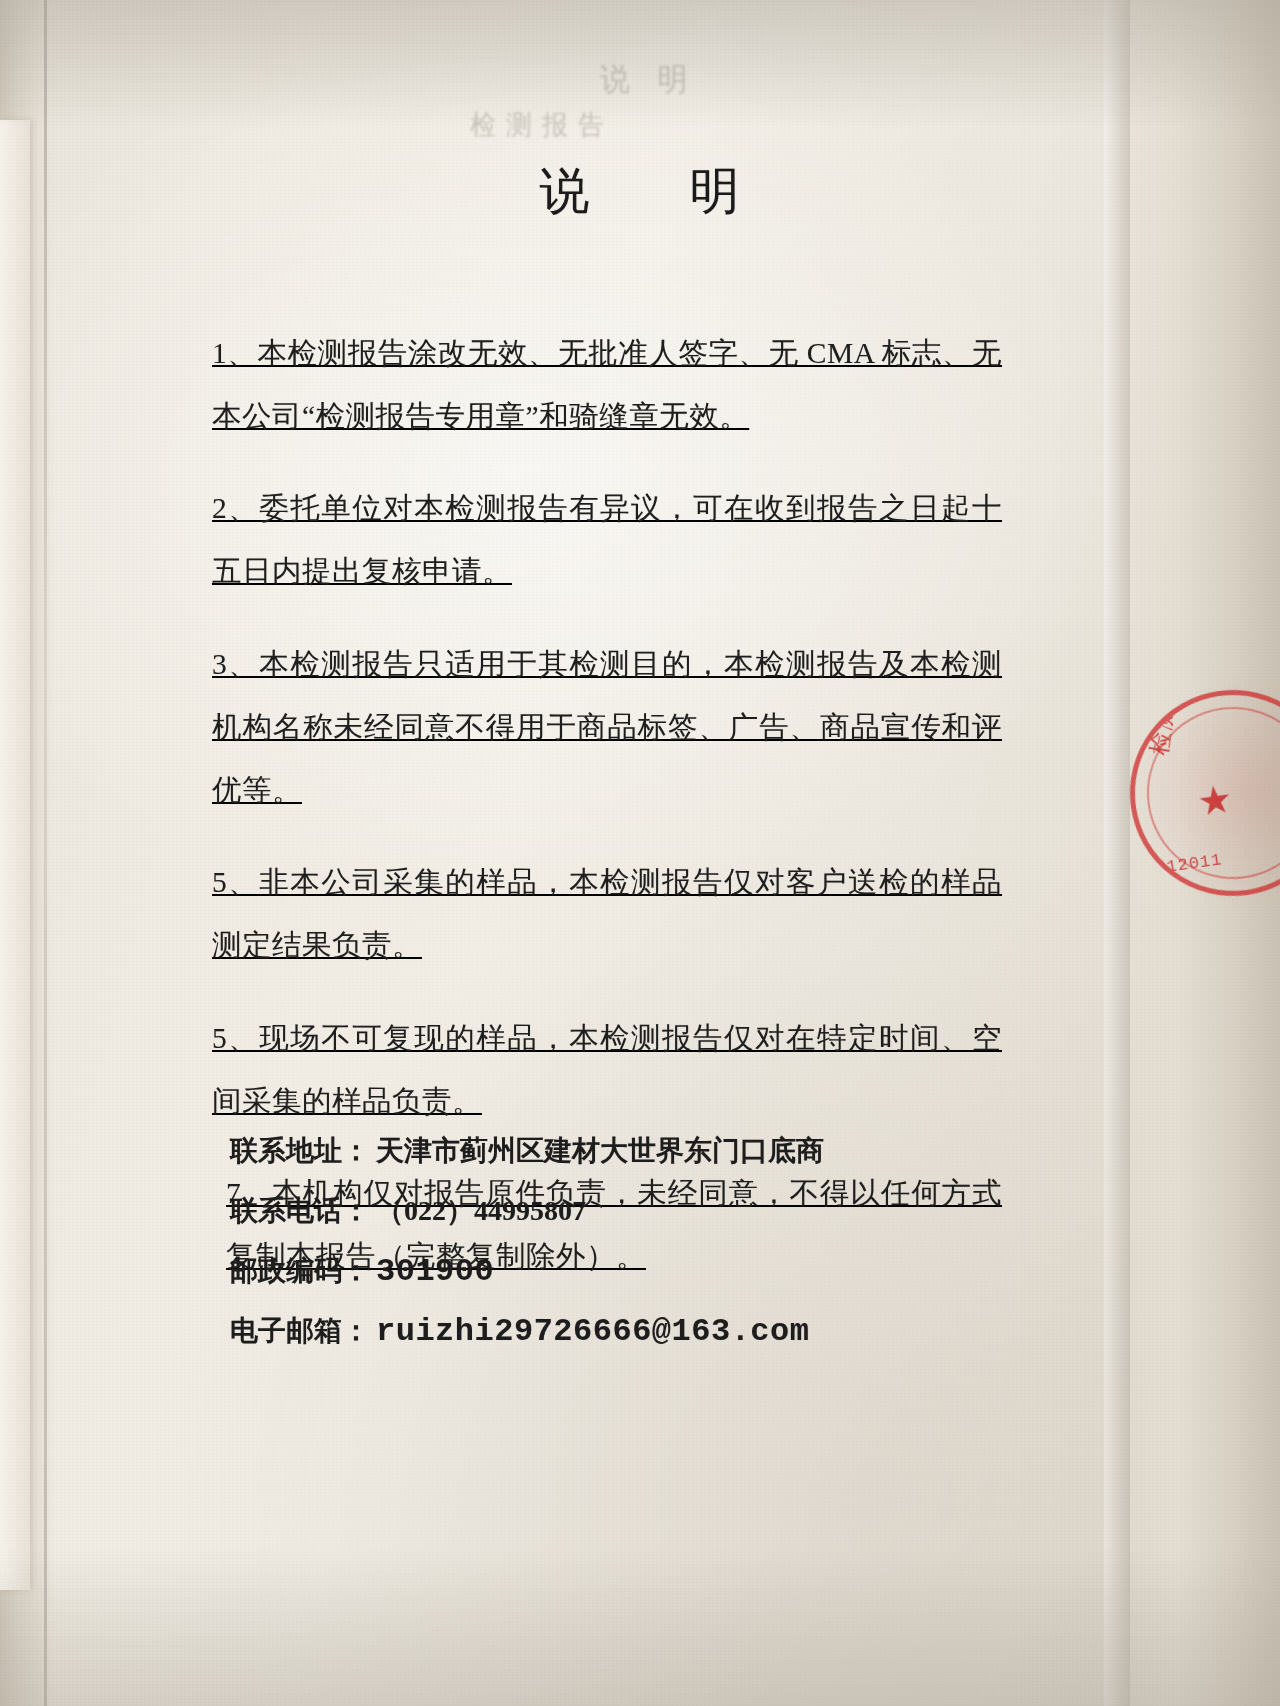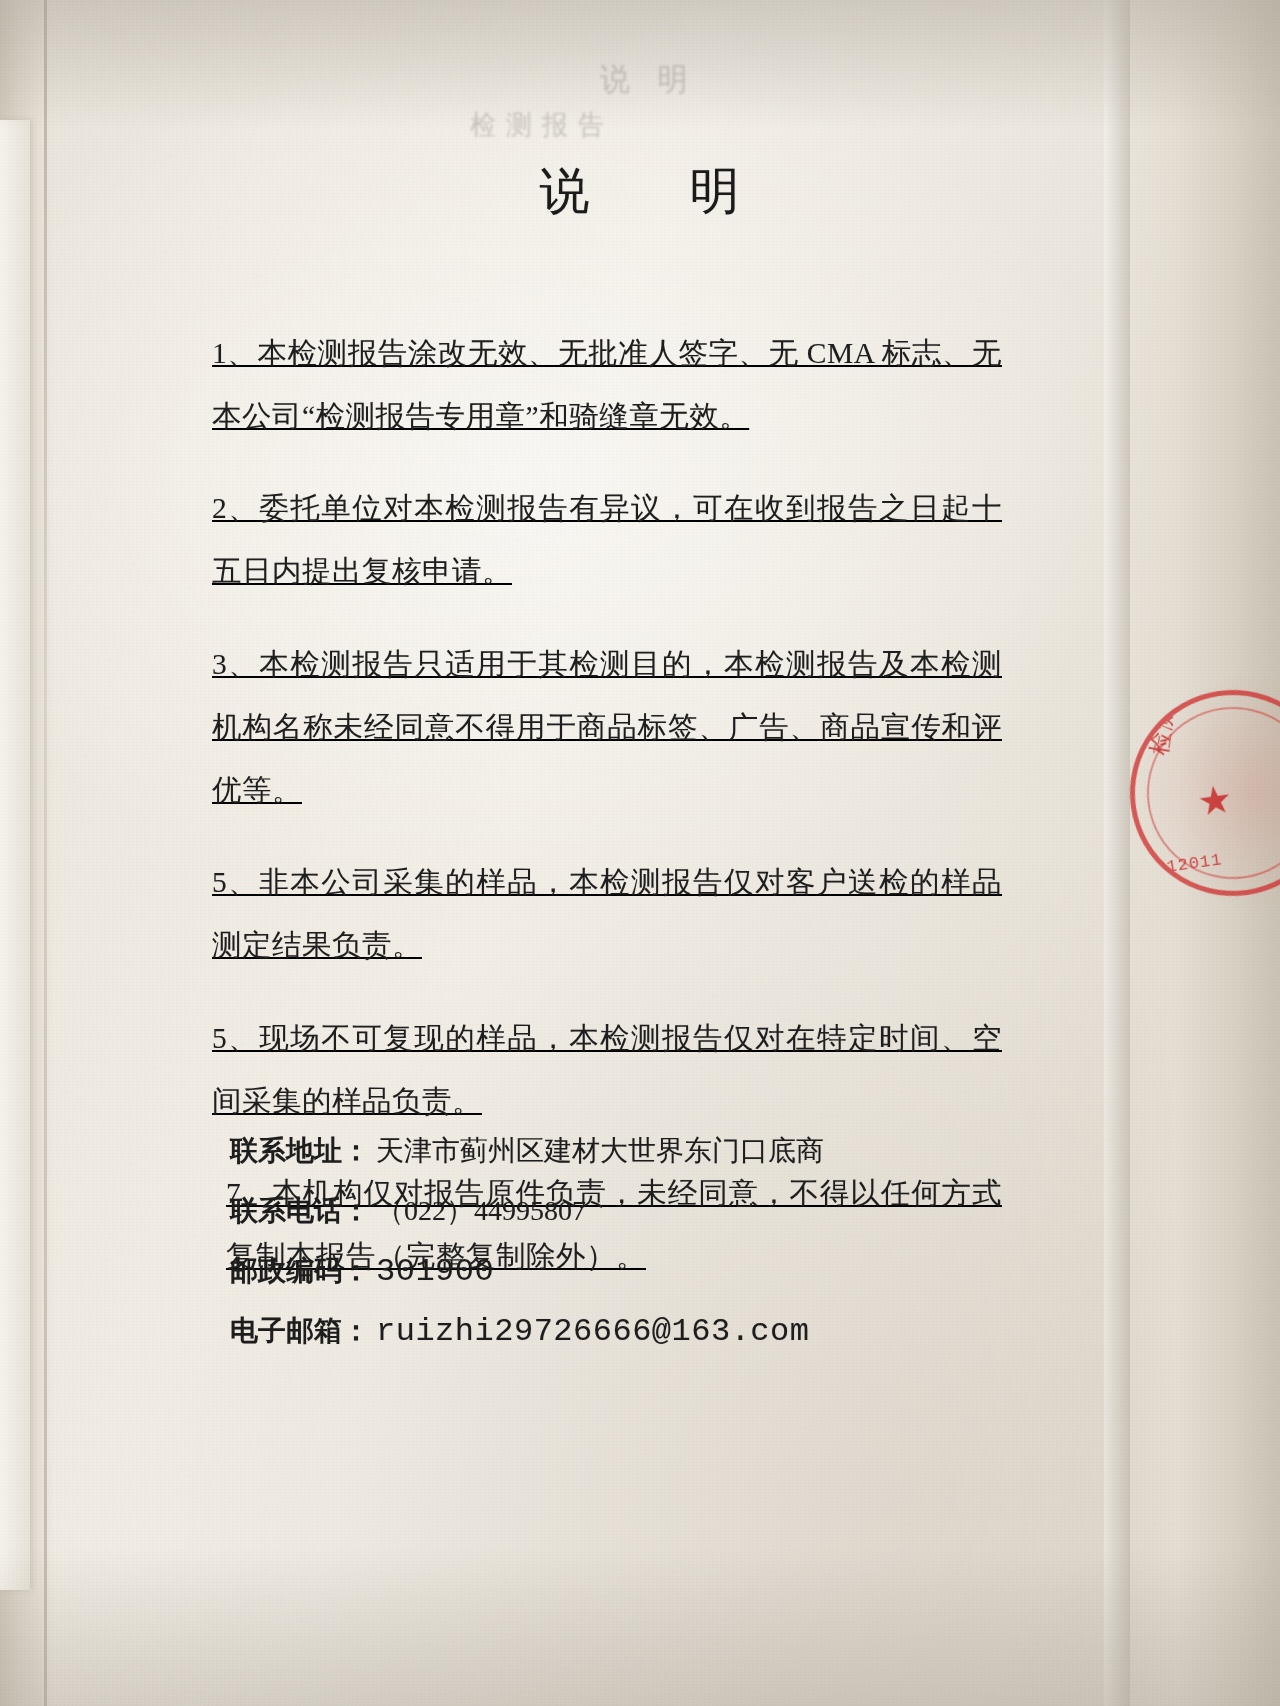--- a/index.html
+++ b/index.html
@@ -150,20 +150,21 @@
     color: #1d1d1d;
     text-shadow: 0 0 1px rgba(0,0,0,0.18);
   }
   .contact-label {
     font-weight: bold;
     white-space: nowrap;
   }
   .contact-value {
     margin-left: 6px;
     white-space: nowrap;
+    font-weight: bold;
   }
   .contact-value.mono {
     font-family: "Liberation Mono", monospace;
     font-size: 32px;
     letter-spacing: 0.5px;
   }
 
   
   .stamp {
     position: absolute;

